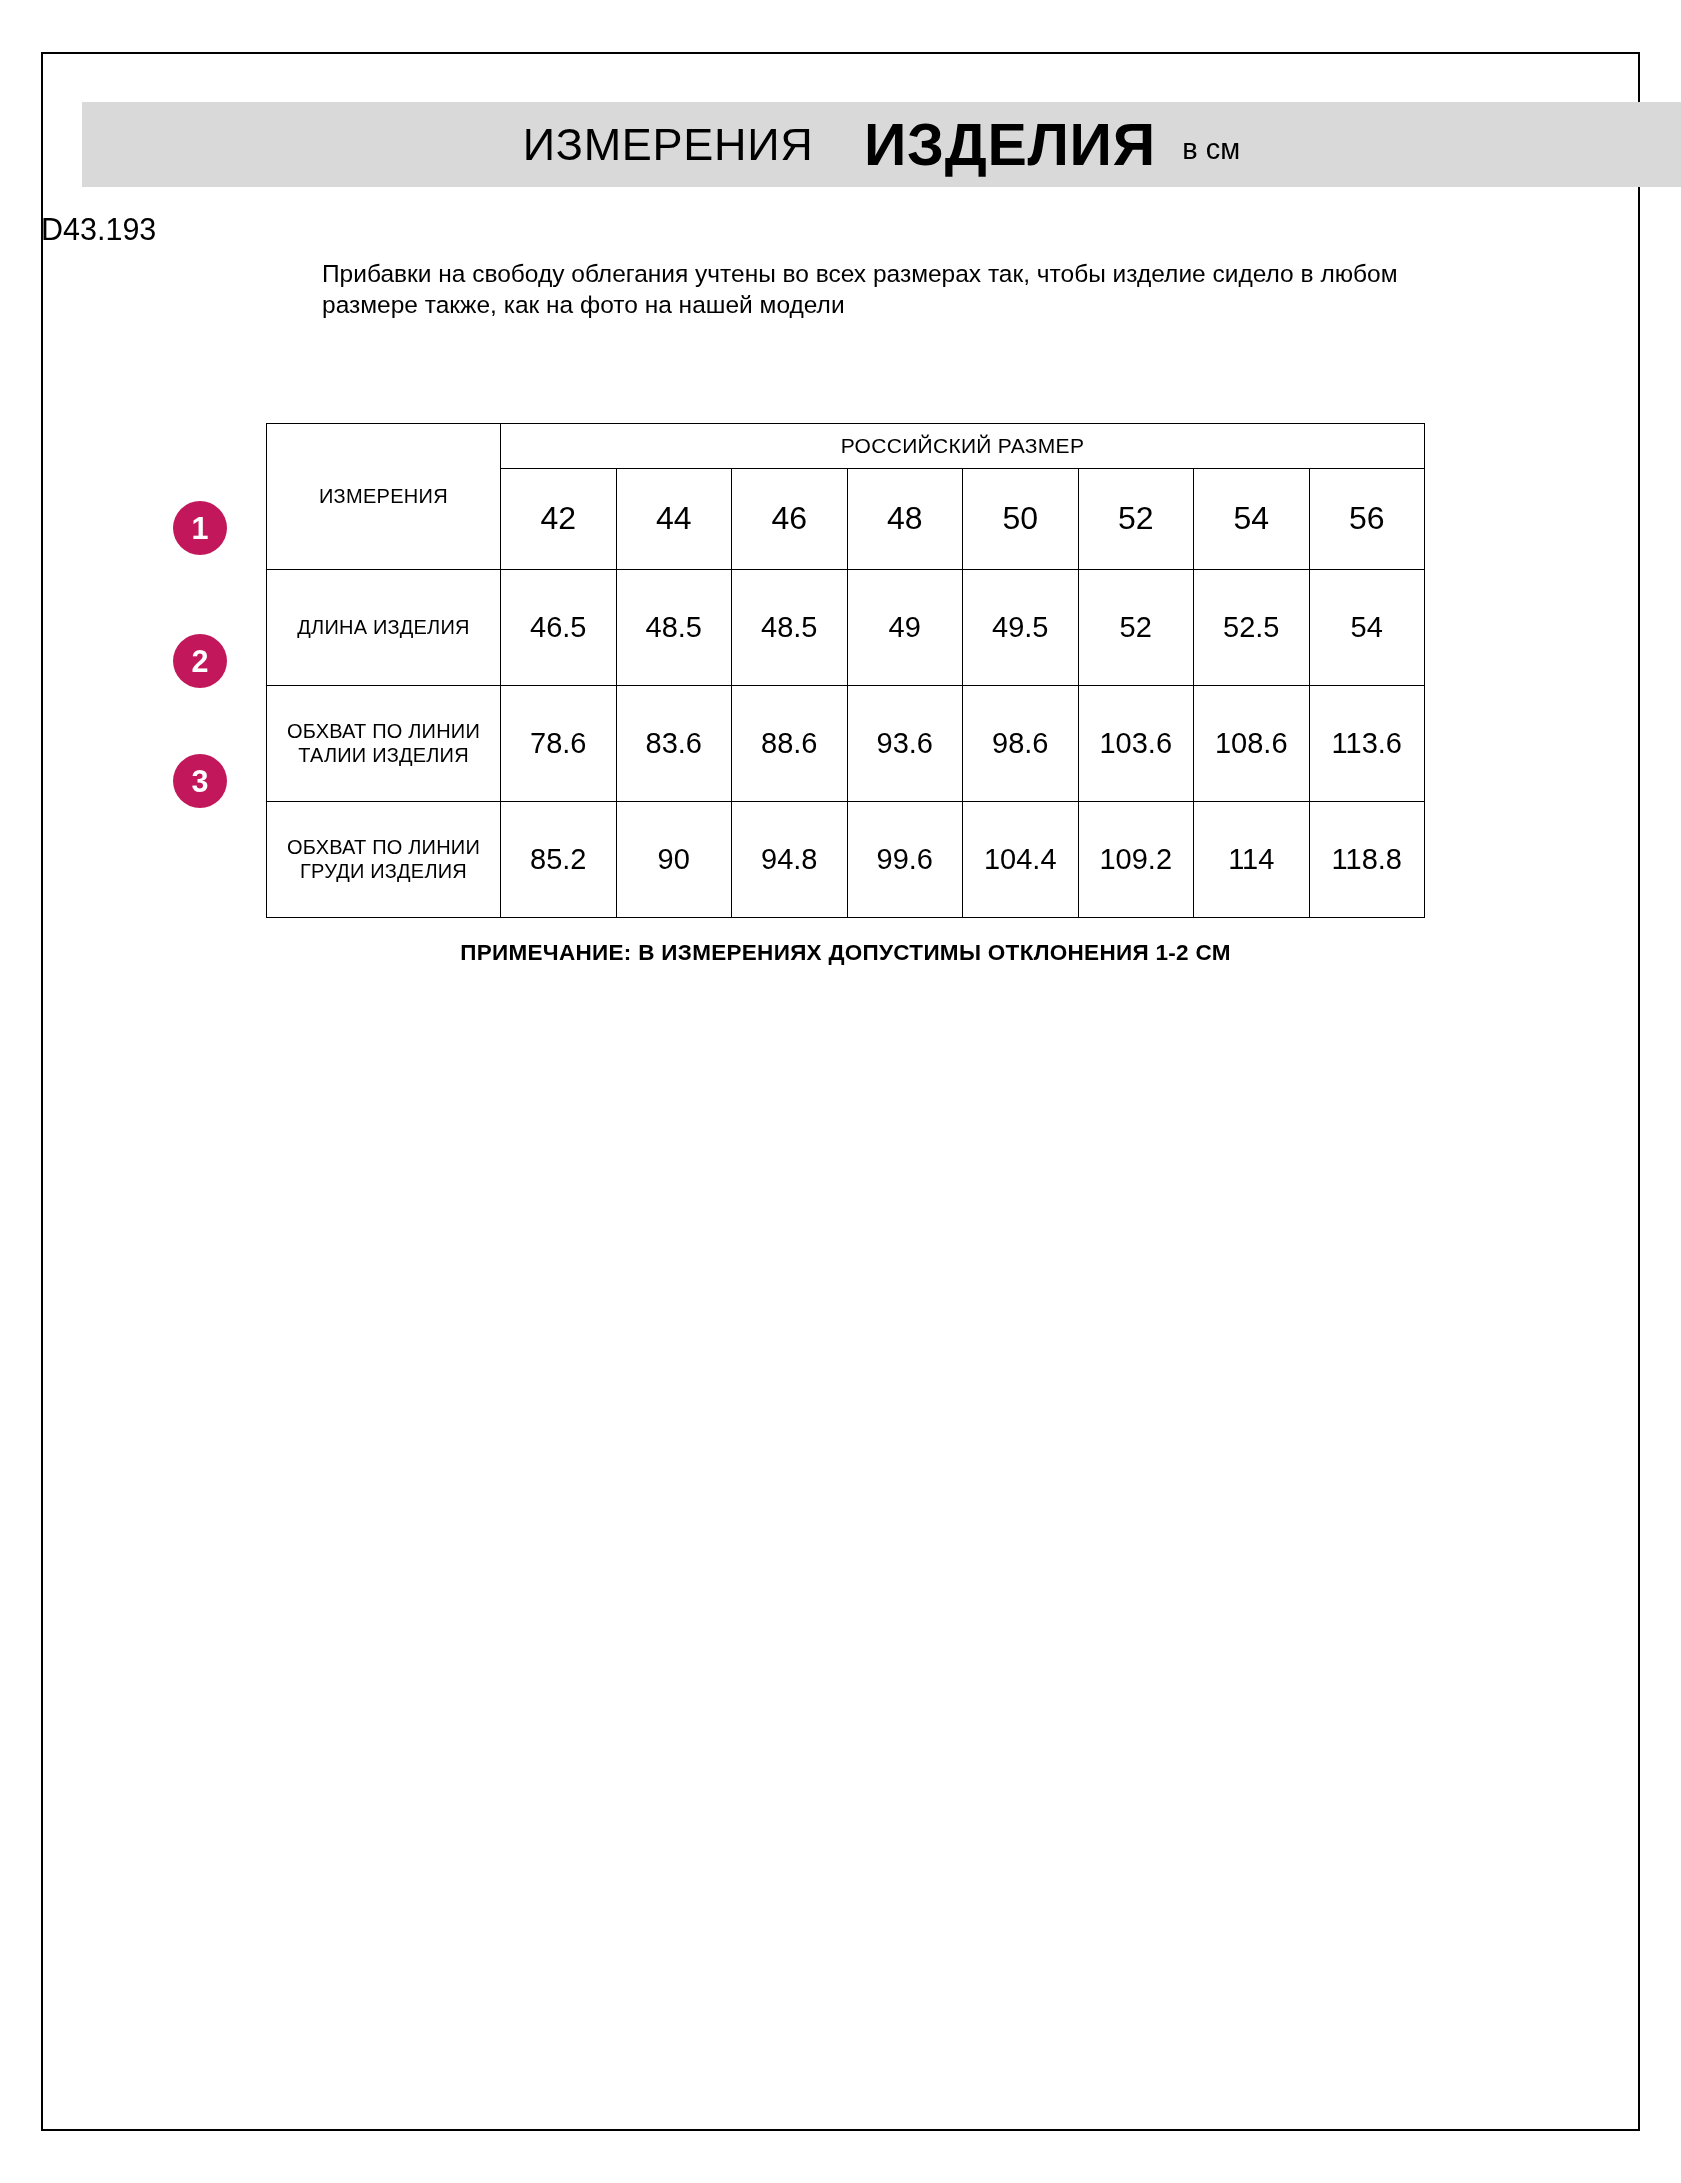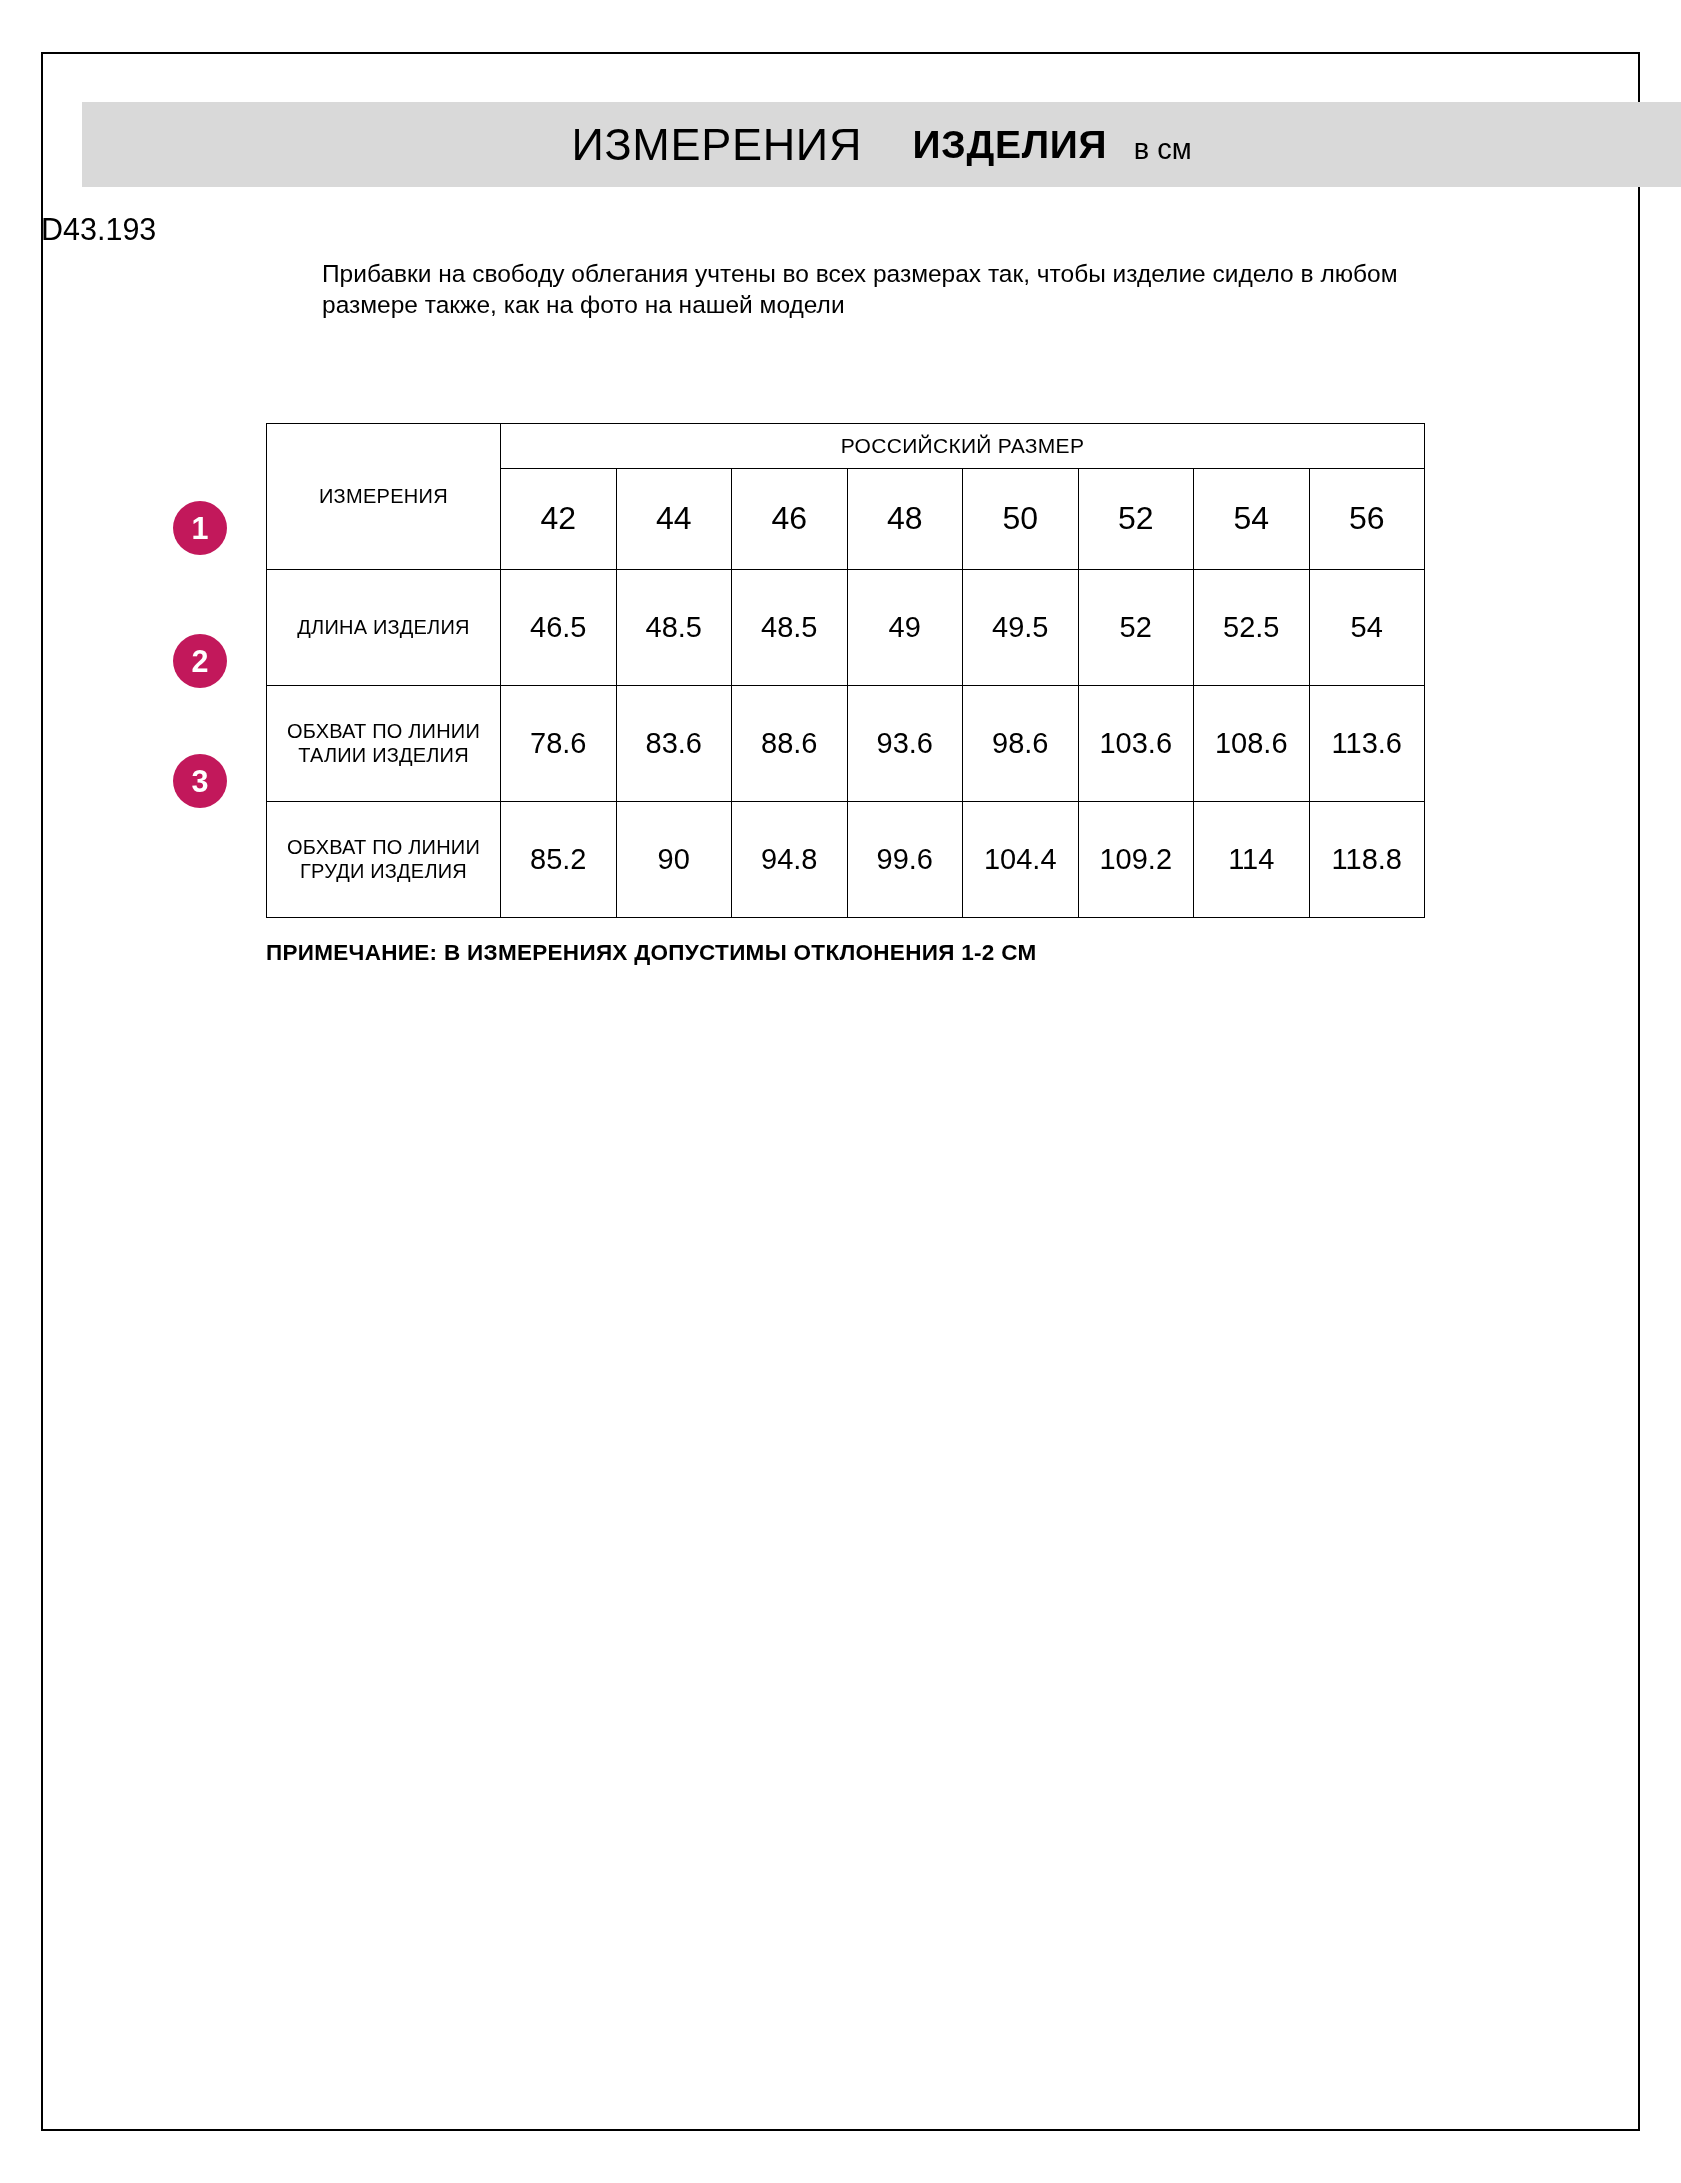--- a/index.html
+++ b/index.html
@@ -44,21 +44,21 @@
     align-items: center;
     justify-content: center;
     gap: 26.5px;
   }
   .title-word-1 {
     font-size: 45px;
     letter-spacing: 0.7px;
     font-weight: 400;
   }
   .title-word-2 {
-    font-size: 39px;
+    font-size: 59px;
     letter-spacing: 0.7px;
     font-weight: 700;
     margin-left: 24px;
   }
   .title-unit {
     font-size: 29px;
     font-weight: 400;
     align-self: center;
     padding-top: 9.3px;
   }
@@ -126,21 +126,21 @@
     background: #c2185b;
     color: #ffffff;
     font-size: 30.5px;
     font-weight: 700;
     display: flex;
     align-items: center;
     justify-content: center;
     line-height: 1;
   }
   .note {
-    text-align: left;
+    text-align: center;
     font-size: 22.5px;
     font-weight: 700;
     letter-spacing: 0.3px;
     margin-top: 22.5px;
     margin-left: 225px;
     width: 1159px;
   }
 </style>
 </head>
 <body>

